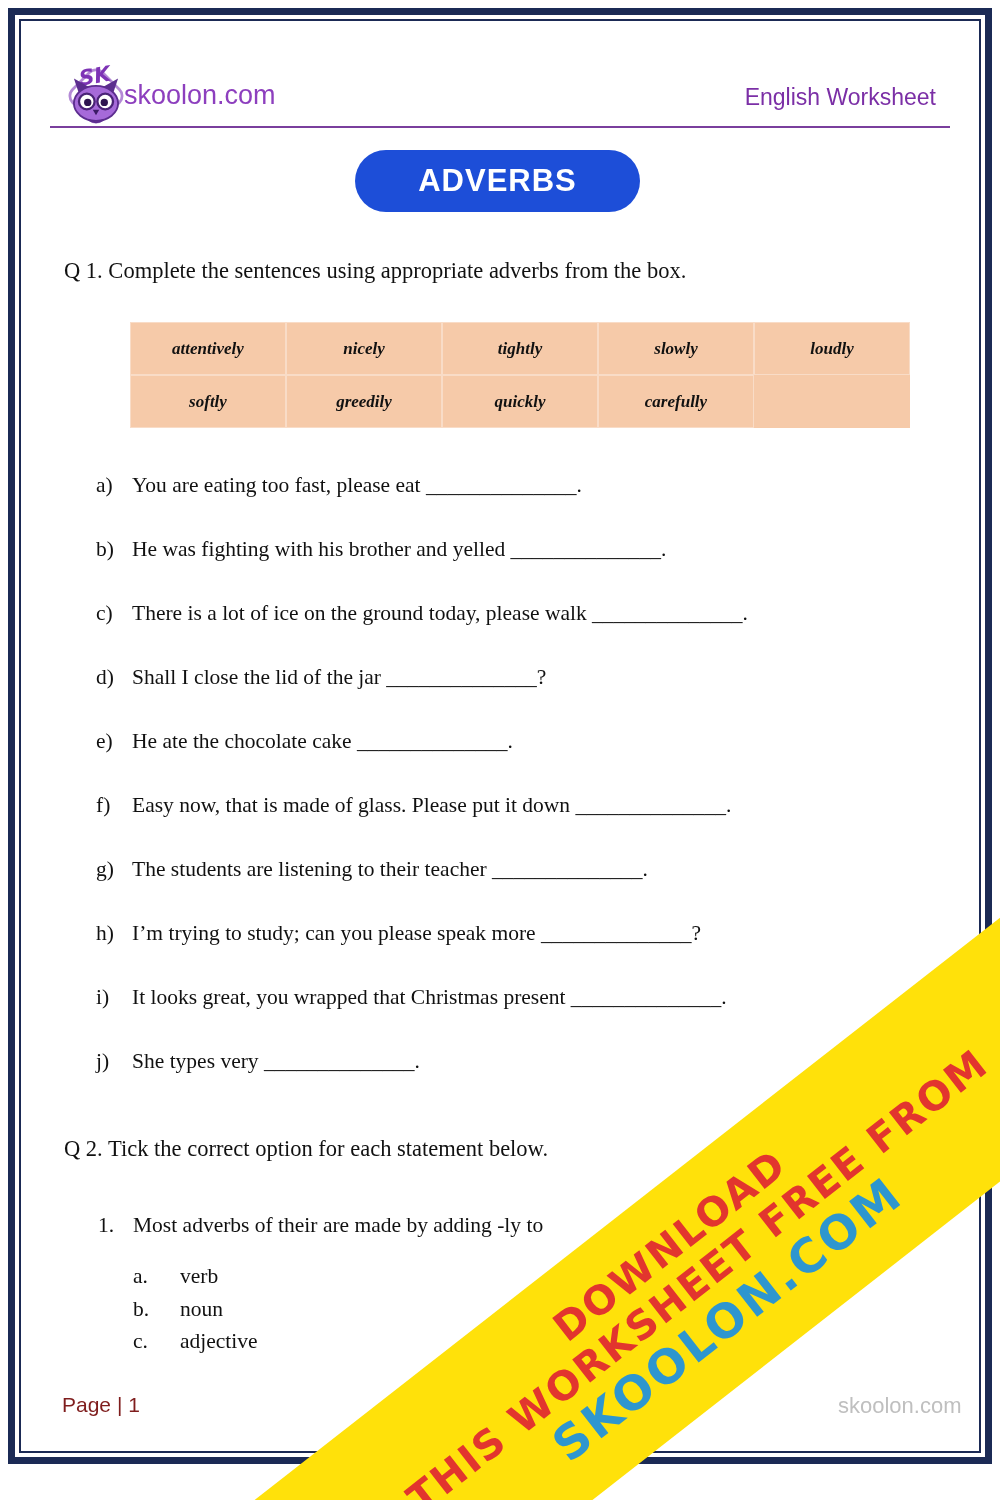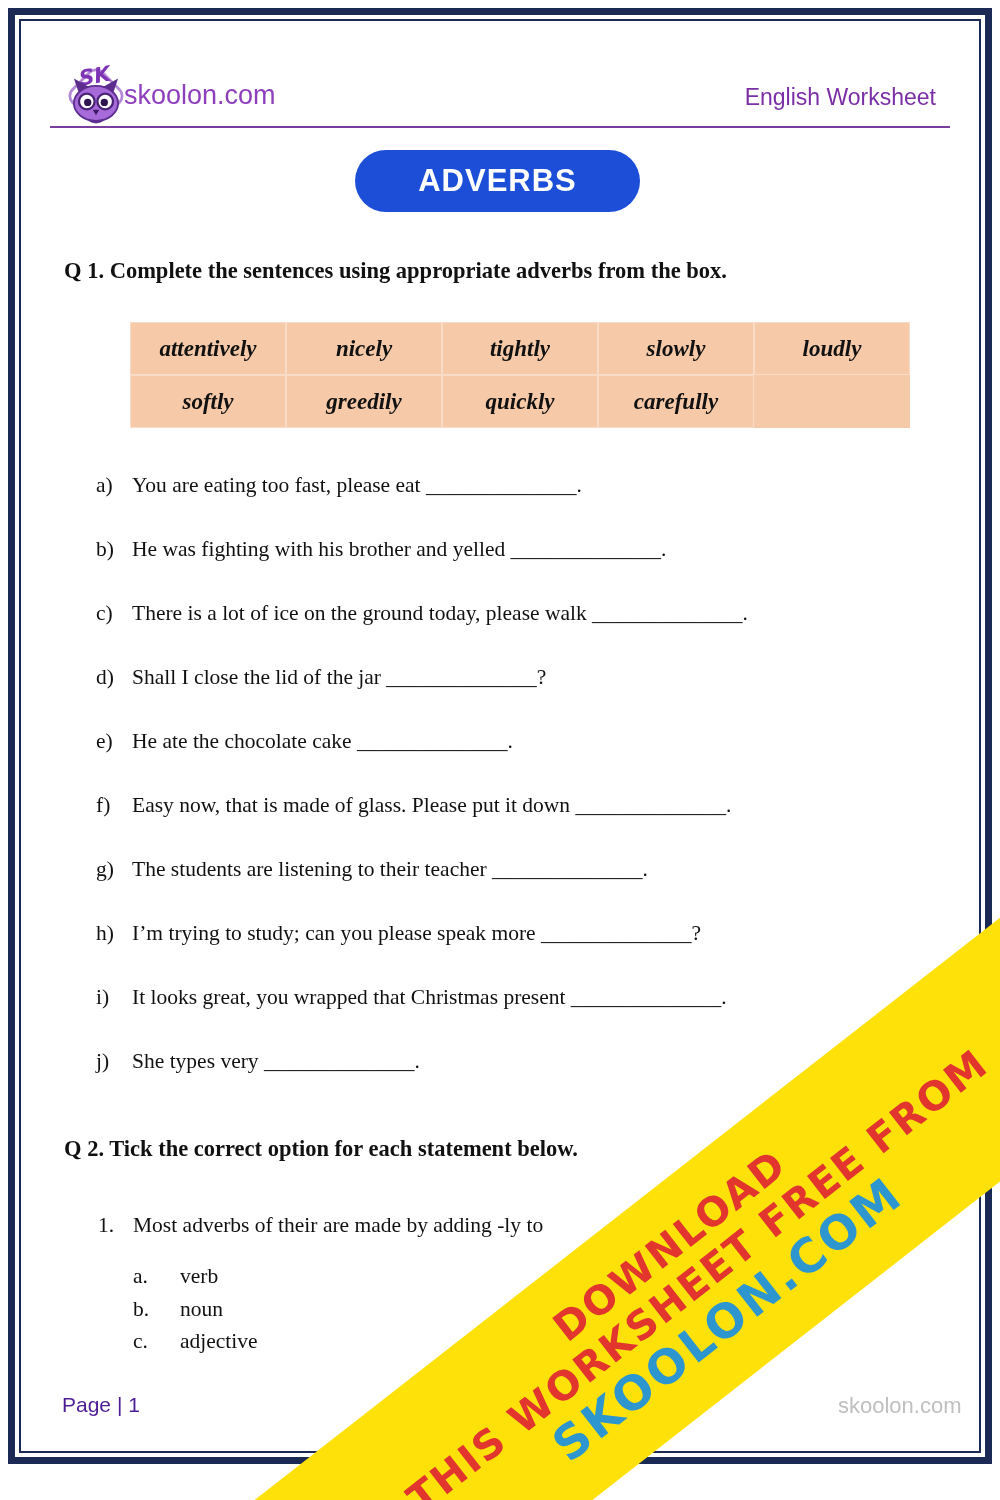--- a/index.html
+++ b/index.html
@@ -15,45 +15,45 @@
   .logo{position:absolute;left:50px;top:48px;}
   .logo-text{position:absolute;left:124px;top:80px;font-family:"Liberation Sans",sans-serif;font-size:27px;color:#8d3fbe;}
   .doc-type{position:absolute;right:64px;top:84px;font-family:"Liberation Sans",sans-serif;font-size:23px;color:#7b2fa6;}
   .header-rule{position:absolute;left:50px;top:126px;width:900px;height:2px;background:#7a3f9d;}
 
   
   .pill{position:absolute;left:355px;top:150px;width:285px;height:62px;background:#1d4ed8;border-radius:32px;
         display:flex;align-items:center;justify-content:center;}
   .pill span{color:#fff;font-family:"Liberation Sans",sans-serif;font-weight:bold;font-size:31px;letter-spacing:1px;}
 
-  .q-heading{position:absolute;left:64px;width:880px;font-weight:bold;font-size:22.5px;}
+  .q-heading{position:absolute;left:64px;width:880px;font-weight:normal;font-size:22.5px;}
   .q1-head{top:258px;}
   .q2-head{top:1092px;margin-top:44px;}
 
   
   .word-box{position:absolute;left:130px;top:322px;width:780px;height:106px;background:#f6caa9;
             display:grid;grid-template-columns:repeat(5,1fr);grid-template-rows:1fr 1fr;}
   .word-cell{display:flex;align-items:center;justify-content:center;font-weight:bold;font-style:italic;
-             font-size:23px;border:1px solid rgba(255,255,255,0.35);}
+             font-size:17px;border:1px solid rgba(255,255,255,0.35);}
 
   
   .q1-items{position:absolute;left:96px;top:470px;width:840px;}
   .q-item{display:flex;height:64px;align-items:flex-start;font-size:21.5px;line-height:30px;}
   .q-letter{width:36px;flex:0 0 36px;}
   .q-text{flex:1;}
 
   .q2-block{position:absolute;left:98px;top:1210px;width:860px;}
   .q2-stem{display:flex;font-size:21.5px;line-height:30px;}
   .q2-num{width:35px;flex:0 0 35px;}
   .q2-options{margin-top:20px;margin-left:35px;}
   .q2-option{display:flex;font-size:21.5px;line-height:32.5px;}
   .opt-letter{width:47px;flex:0 0 47px;}
 
   
-  .page-label{position:absolute;left:62px;top:1393px;font-family:"Liberation Sans",sans-serif;font-size:21px;color:#4c1d95;}
+  .page-label{position:absolute;left:62px;top:1393px;font-family:"Liberation Sans",sans-serif;font-size:21px;color:#7f1d1d;}
   .footer-site{position:absolute;left:838px;top:1393px;font-family:"Liberation Sans",sans-serif;font-size:22px;color:#bfbfbf;}
 
   
   .banner{position:absolute;left:700px;top:1284px;width:1300px;height:208px;background:#ffe10a;z-index:50;
           transform:translate(-50%,-50%) rotate(-38deg);
           display:flex;flex-direction:column;align-items:center;justify-content:center;}
   .wm-line{font-family:"DejaVu Sans",sans-serif;font-weight:bold;white-space:nowrap;}
   .wm-1,.wm-2{font-size:40px;color:#e2352e;letter-spacing:2px;line-height:1.12;}
   .wm-3{font-size:47px;color:#2e96cf;letter-spacing:3px;line-height:1.1;}
 </style>

